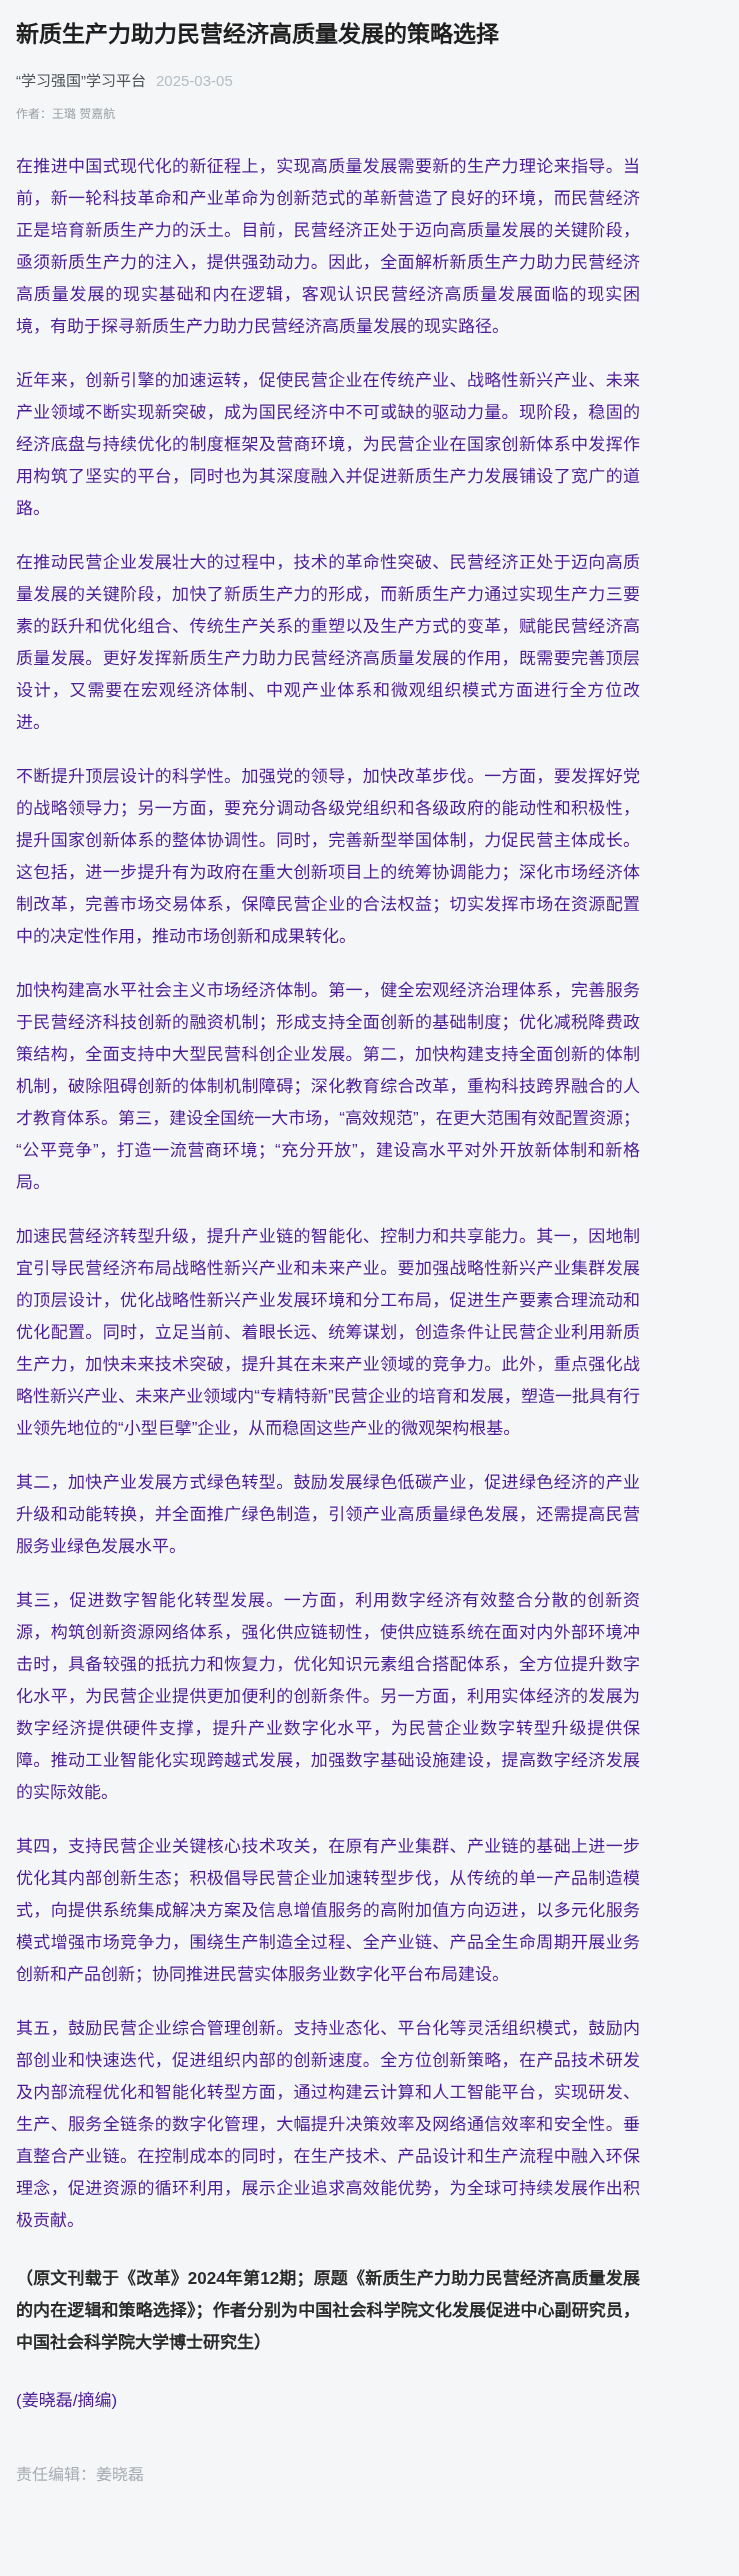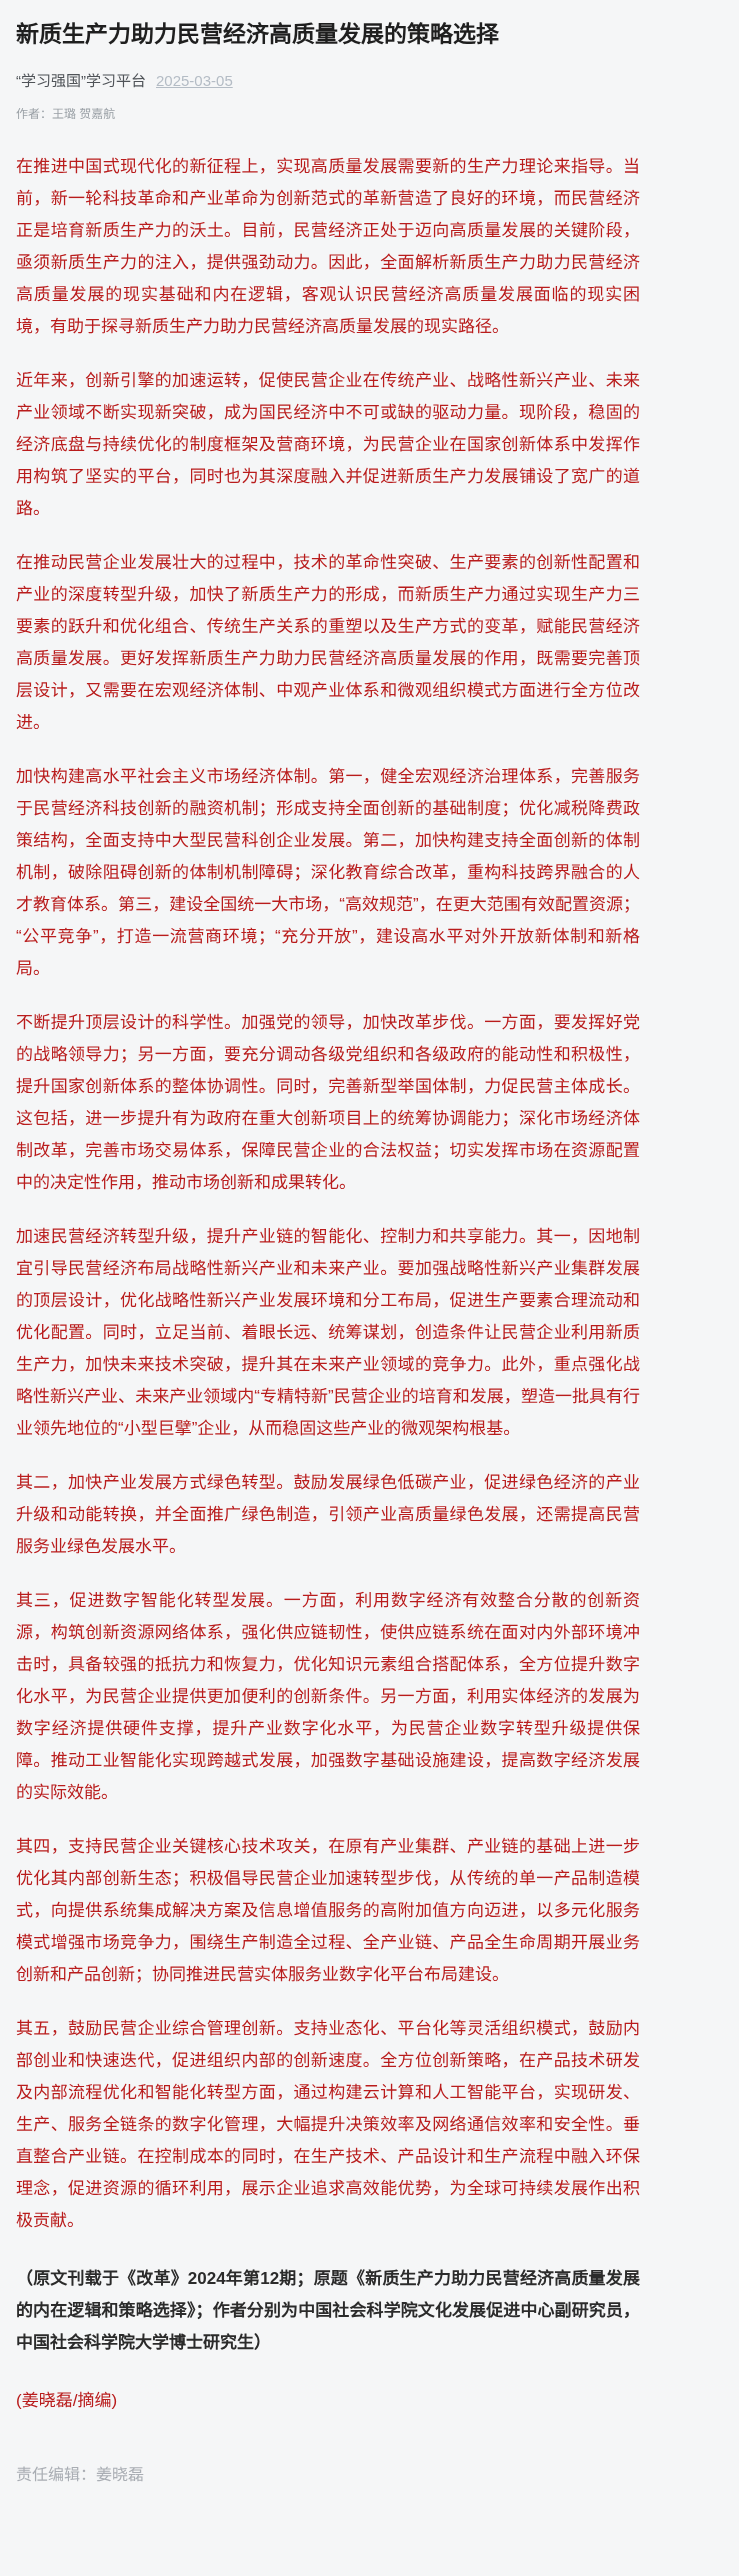--- a/index.html
+++ b/index.html
@@ -23,31 +23,30 @@
     margin: 4px 0 18px 0;
   }
   .meta-line {
     font-size: 15px;
     color: #4f5358;
     margin-bottom: 14px;
   }
   .meta-line .date {
     color: #b4bcc5;
     margin-left: 10px;
-    text-decoration: underline;
   }
   .author-line {
     font-size: 12px;
     color: #9aa0a6;
     margin-bottom: 30px;
   }
   .content p {
     font-size: 17px;
     line-height: 32px;
-    color: #b91c1c;
+    color: #4c1d95;
     text-align: justify;
     margin: 0 0 22px 0;
     word-break: break-all;
   }
   .content p.note-paragraph {
     font-weight: 700;
     color: #2b2b2b;
     margin-top: 26px;
   }
   .content p.attribution-paragraph {
@@ -70,23 +69,23 @@
   <div class="meta-line">
     <span>“学习强国”学习平台</span><span class="date">2025-03-05</span>
   </div>
 
   <div class="author-line">作者：王璐 贺嘉航</div>
 
   <div class="content">
     <div>
         <p>在推进中国式现代化的新征程上，实现高质量发展需要新的生产力理论来指导。当前，新一轮科技革命和产业革命为创新范式的革新营造了良好的环境，而民营经济正是培育新质生产力的沃土。目前，民营经济正处于迈向高质量发展的关键阶段，亟须新质生产力的注入，提供强劲动力。因此，全面解析新质生产力助力民营经济高质量发展的现实基础和内在逻辑，客观认识民营经济高质量发展面临的现实困境，有助于探寻新质生产力助力民营经济高质量发展的现实路径。</p>
         <p>近年来，创新引擎的加速运转，促使民营企业在传统产业、战略性新兴产业、未来产业领域不断实现新突破，成为国民经济中不可或缺的驱动力量。现阶段，稳固的经济底盘与持续优化的制度框架及营商环境，为民营企业在国家创新体系中发挥作用构筑了坚实的平台，同时也为其深度融入并促进新质生产力发展铺设了宽广的道路。</p>
-        <p>在推动民营企业发展壮大的过程中，技术的革命性突破、生产要素的创新性配置和产业的深度转型升级，加快了新质生产力的形成，而新质生产力通过实现生产力三要素的跃升和优化组合、传统生产关系的重塑以及生产方式的变革，赋能民营经济高质量发展。更好发挥新质生产力助力民营经济高质量发展的作用，既需要完善顶层设计，又需要在宏观经济体制、中观产业体系和微观组织模式方面进行全方位改进。</p>
+        <p>在推动民营企业发展壮大的过程中，技术的革命性突破、民营经济正处于迈向高质量发展的关键阶段，加快了新质生产力的形成，而新质生产力通过实现生产力三要素的跃升和优化组合、传统生产关系的重塑以及生产方式的变革，赋能民营经济高质量发展。更好发挥新质生产力助力民营经济高质量发展的作用，既需要完善顶层设计，又需要在宏观经济体制、中观产业体系和微观组织模式方面进行全方位改进。</p>
+        <p>不断提升顶层设计的科学性。加强党的领导，加快改革步伐。一方面，要发挥好党的战略领导力；另一方面，要充分调动各级党组织和各级政府的能动性和积极性，提升国家创新体系的整体协调性。同时，完善新型举国体制，力促民营主体成长。这包括，进一步提升有为政府在重大创新项目上的统筹协调能力；深化市场经济体制改革，完善市场交易体系，保障民营企业的合法权益；切实发挥市场在资源配置中的决定性作用，推动市场创新和成果转化。</p>
         <p>加快构建高水平社会主义市场经济体制。第一，健全宏观经济治理体系，完善服务于民营经济科技创新的融资机制；形成支持全面创新的基础制度；优化减税降费政策结构，全面支持中大型民营科创企业发展。第二，加快构建支持全面创新的体制机制，破除阻碍创新的体制机制障碍；深化教育综合改革，重构科技跨界融合的人才教育体系。第三，建设全国统一大市场，“高效规范”，在更大范围有效配置资源；“公平竞争”，打造一流营商环境；“充分开放”，建设高水平对外开放新体制和新格局。</p>
-        <p>不断提升顶层设计的科学性。加强党的领导，加快改革步伐。一方面，要发挥好党的战略领导力；另一方面，要充分调动各级党组织和各级政府的能动性和积极性，提升国家创新体系的整体协调性。同时，完善新型举国体制，力促民营主体成长。这包括，进一步提升有为政府在重大创新项目上的统筹协调能力；深化市场经济体制改革，完善市场交易体系，保障民营企业的合法权益；切实发挥市场在资源配置中的决定性作用，推动市场创新和成果转化。</p>
         <p>加速民营经济转型升级，提升产业链的智能化、控制力和共享能力。其一，因地制宜引导民营经济布局战略性新兴产业和未来产业。要加强战略性新兴产业集群发展的顶层设计，优化战略性新兴产业发展环境和分工布局，促进生产要素合理流动和优化配置。同时，立足当前、着眼长远、统筹谋划，创造条件让民营企业利用新质生产力，加快未来技术突破，提升其在未来产业领域的竞争力。此外，重点强化战略性新兴产业、未来产业领域内“专精特新”民营企业的培育和发展，塑造一批具有行业领先地位的“小型巨擘”企业，从而稳固这些产业的微观架构根基。</p>
         <p>其二，加快产业发展方式绿色转型。鼓励发展绿色低碳产业，促进绿色经济的产业升级和动能转换，并全面推广绿色制造，引领产业高质量绿色发展，还需提高民营服务业绿色发展水平。</p>
         <p>其三，促进数字智能化转型发展。一方面，利用数字经济有效整合分散的创新资源，构筑创新资源网络体系，强化供应链韧性，使供应链系统在面对内外部环境冲击时，具备较强的抵抗力和恢复力，优化知识元素组合搭配体系，全方位提升数字化水平，为民营企业提供更加便利的创新条件。另一方面，利用实体经济的发展为数字经济提供硬件支撑，提升产业数字化水平，为民营企业数字转型升级提供保障。推动工业智能化实现跨越式发展，加强数字基础设施建设，提高数字经济发展的实际效能。</p>
         <p>其四，支持民营企业关键核心技术攻关，在原有产业集群、产业链的基础上进一步优化其内部创新生态；积极倡导民营企业加速转型步伐，从传统的单一产品制造模式，向提供系统集成解决方案及信息增值服务的高附加值方向迈进，以多元化服务模式增强市场竞争力，围绕生产制造全过程、全产业链、产品全生命周期开展业务创新和产品创新；协同推进民营实体服务业数字化平台布局建设。</p>
         <p>其五，鼓励民营企业综合管理创新。支持业态化、平台化等灵活组织模式，鼓励内部创业和快速迭代，促进组织内部的创新速度。全方位创新策略，在产品技术研发及内部流程优化和智能化转型方面，通过构建云计算和人工智能平台，实现研发、生产、服务全链条的数字化管理，大幅提升决策效率及网络通信效率和安全性。垂直整合产业链。在控制成本的同时，在生产技术、产品设计和生产流程中融入环保理念，促进资源的循环利用，展示企业追求高效能优势，为全球可持续发展作出积极贡献。</p>
       </div>
 
     <p class="note-paragraph">（原文刊载于《改革》2024年第12期；原题《新质生产力助力民营经济高质量发展的内在逻辑和策略选择》；作者分别为中国社会科学院文化发展促进中心副研究员，中国社会科学院大学博士研究生）</p>
 
     <p class="attribution-paragraph">(姜晓磊/摘编)</p>

